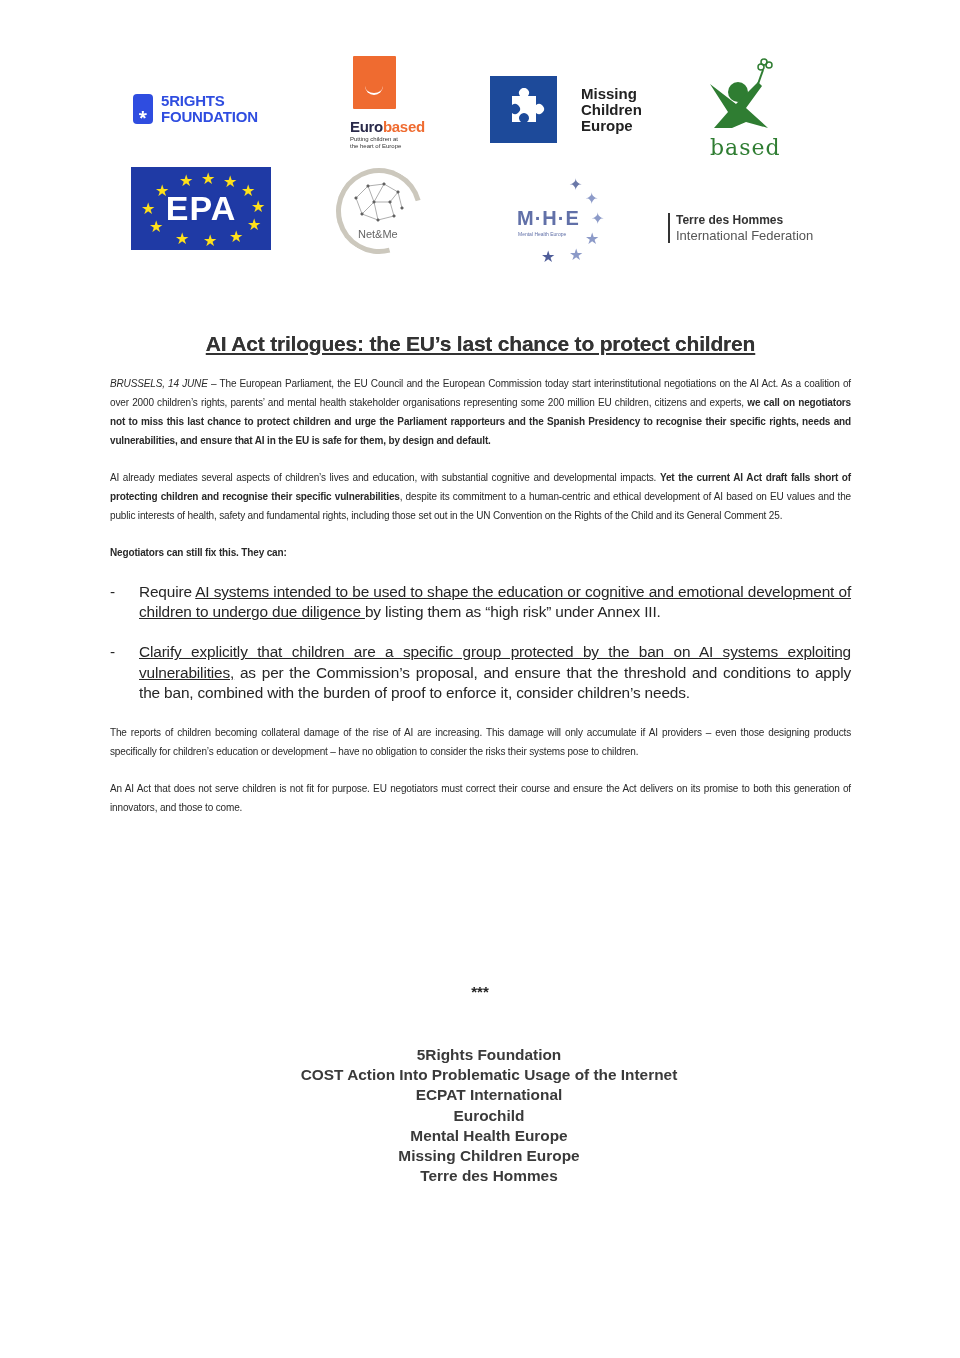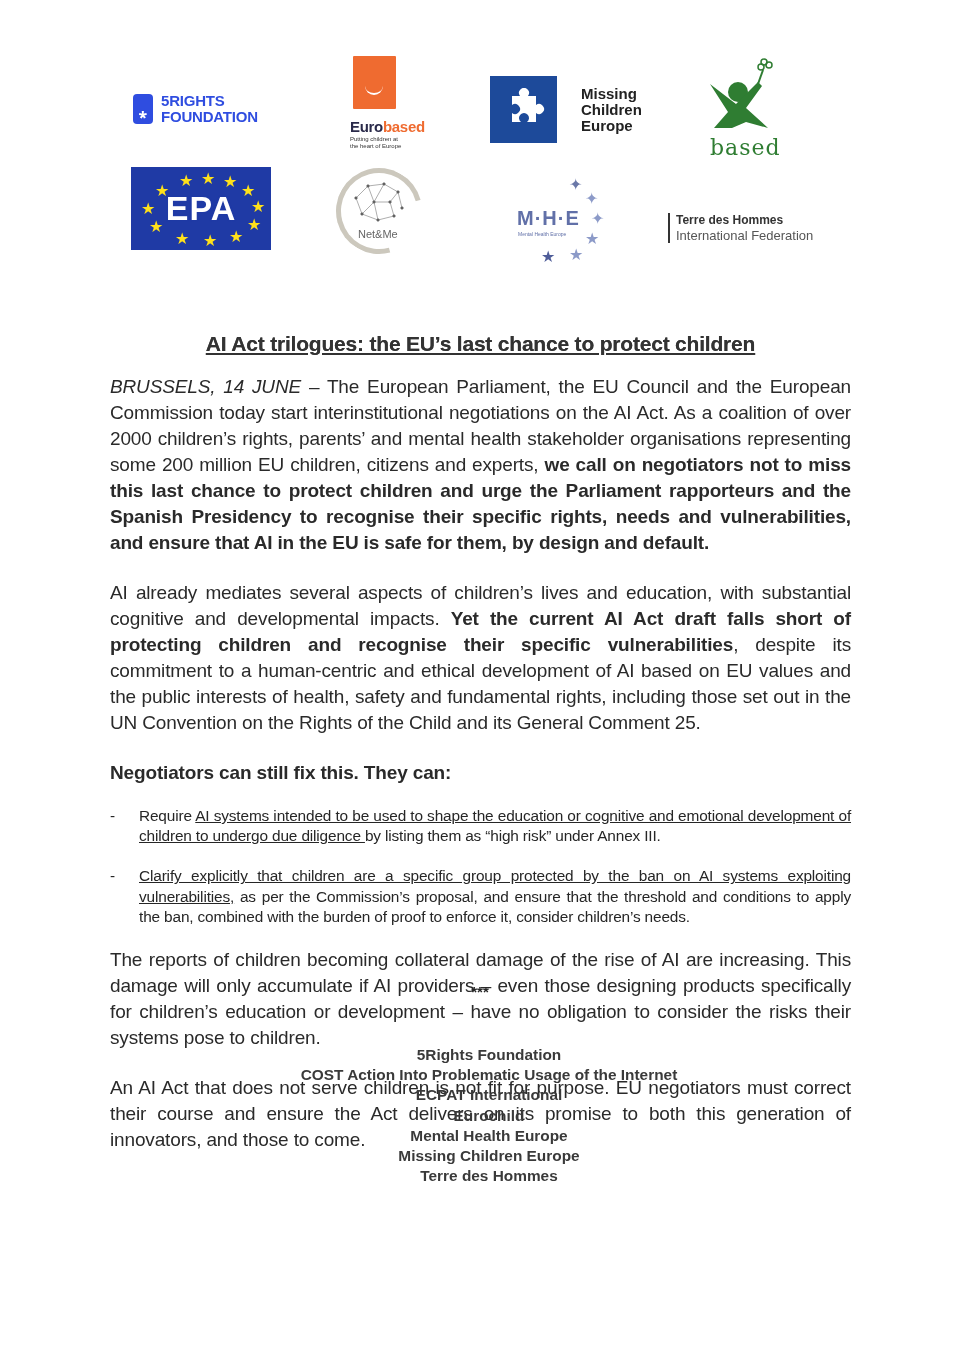--- a/index.html
+++ b/index.html
@@ -37,22 +37,22 @@
   .mhe .t { position:absolute; left:0; top:32px; color:#6170a8; font-weight:bold; font-size:20px; letter-spacing:1px; }
   .mhe .s { position:absolute; left:1px; top:56px; font-size:5px; color:#6170a8; }
   .mhe .st { position:absolute; color:#8c9ac8; font-size:16px; }
   
   .tdh { left:668px; top:213px; border-left:2px solid #333; padding-left:6px; line-height:15px; }
   .tdh .a { font-weight:bold; font-size:12px; color:#333; }
   .tdh .b { font-size:13px; color:#555; }
 
   .content { position:absolute; left:110px; top:332px; width:741px; }
   .title { text-align:center; font-size:21px; font-weight:bold; text-decoration:underline; color:#333; margin:0 0 18px 0; letter-spacing:-0.2px; text-shadow:0 0 0.5px #555; }
-  p { margin:0; font-size:19px; line-height:26px; text-align:justify; color:#2a2a2a; letter-spacing:-0.15px; }
-  p + p, .list, .after { margin-top:24px; }
+  p { margin:0; font-size:10px; line-height:19px; text-align:justify; color:#2a2a2a; letter-spacing:-0.15px; }
+  p + p, .list, .after { margin-top:18px; }
   b { font-weight:bold; color:#2a2a2a; }
   i { font-style:italic; }
   u { text-decoration:underline; }
   .list { margin:20px 0 0 0; padding:0; list-style:none; }
   .list li { position:relative; padding-left:29px; font-size:15.4px; line-height:20.2px; text-align:justify; margin-bottom:20px; letter-spacing:-0.15px; }
   .list li .dash { position:absolute; left:0; top:0; }
   .stars { position:absolute; left:0; width:960px; top:983px; text-align:center; font-weight:bold; font-size:15px; }
   .signatories { position:absolute; left:9px; width:960px; top:1045px; text-align:center; }
   .signatories div { font-size:15.4px; line-height:20.2px; font-weight:bold; color:#3a3a3a; }
 </style>

